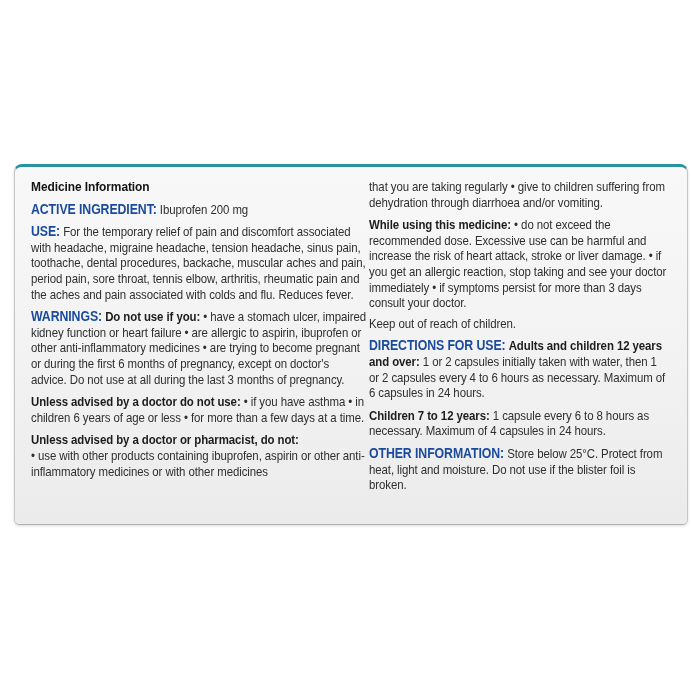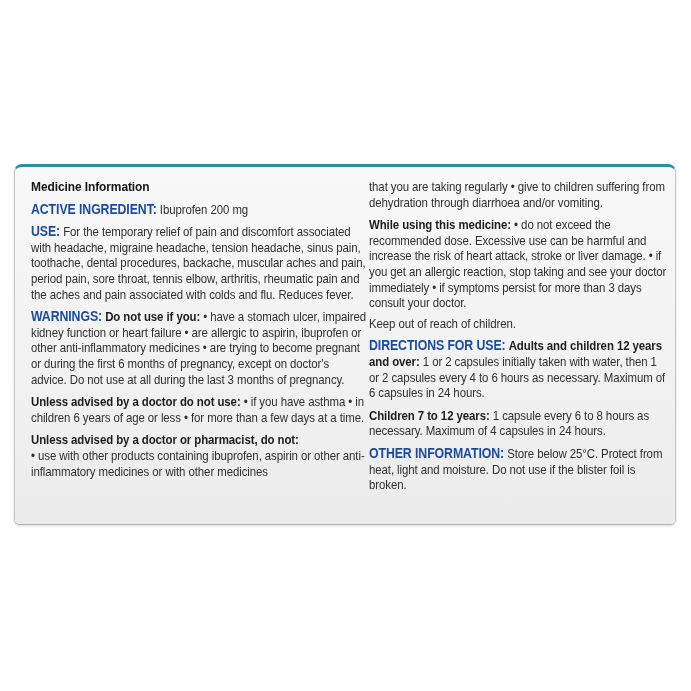--- a/index.html
+++ b/index.html
@@ -16,20 +16,21 @@
     left: 14px;
     top: 164px;
     width: 660px;
     height: 357px;
     background: linear-gradient(180deg, #f8f8f8 0%, #f2f2f2 55%, #ebebeb 100%);
     border: 1px solid #c6c6c6;
     border-top: 3px solid #2a91a3;
     border-bottom-color: #b2b2b2;
     border-radius: 8px 8px 5px 5px;
     box-shadow: 0 1px 3px rgba(0,0,0,0.15);
+    padding-left: 12px;
   }
   .col {
     position: absolute;
     top: 12px;
     transform: scaleX(0.88);
     transform-origin: 0 0;
     color: #2f2f2f;
     font-size: 13px;
     line-height: 15.6px;
     letter-spacing: -0.1px;

